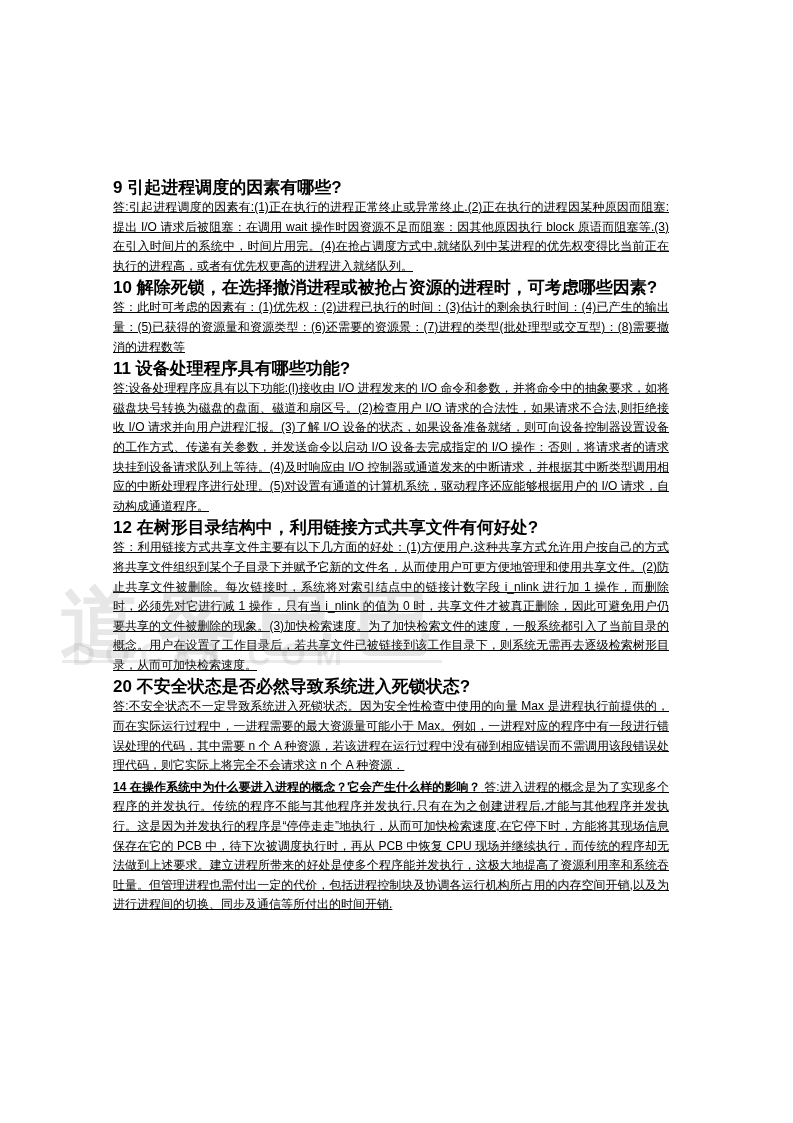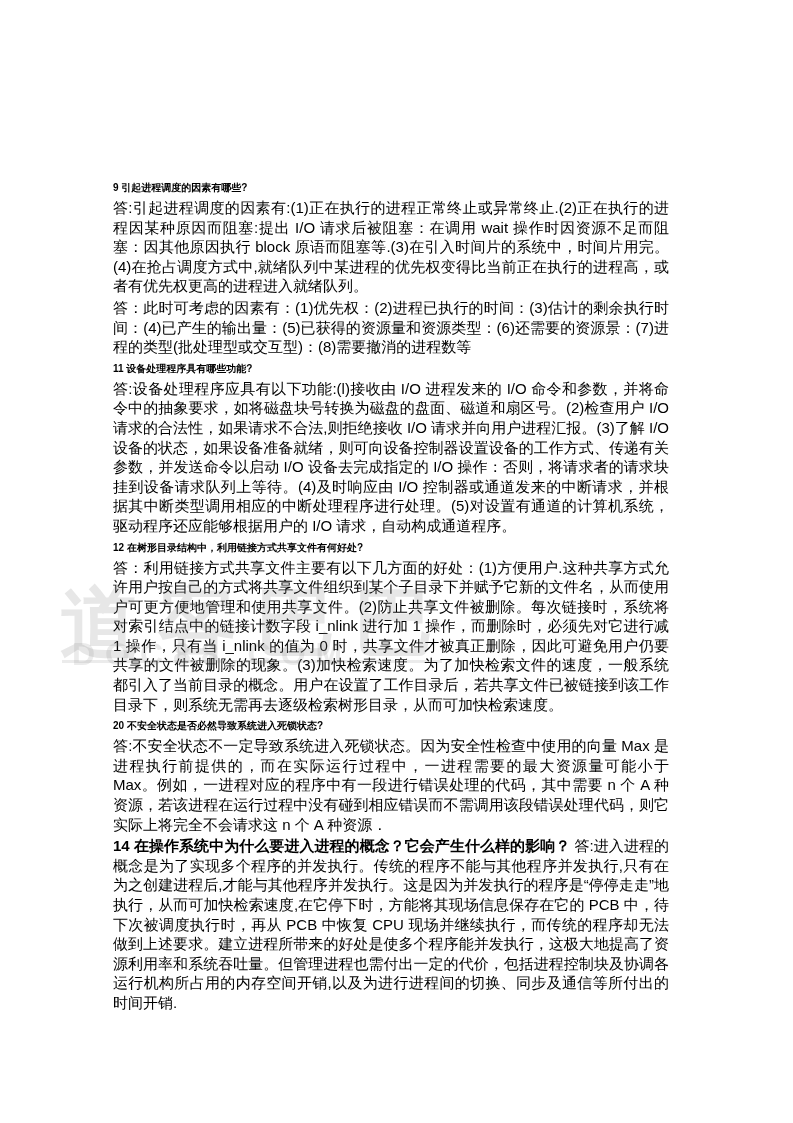--- a/index.html
+++ b/index.html
@@ -28,32 +28,33 @@
     position: absolute;
     left: 113px;
     top: 178px;
     width: 568px;
   }
   .qa-block {
     margin-bottom: 2px;
   }
   .q {
     font-weight: bold;
-    font-size: 10px;
+    font-size: 17px;
     line-height: 19px;
     letter-spacing: 0px;
     margin: 0 0 1px 0;
     text-align: justify;
   }
   .a {
-    font-size: 15px;
+    font-size: 12px;
     line-height: 19.6px;
     margin: 0 12px 2px 0;
     text-align: justify;
     text-justify: inter-ideograph;
+    text-decoration: underline;
   }
   .inline-q {
     font-weight: bold;
   }
   
   .watermark {
     position: absolute;
     left: 0;
     top: 0;
     width: 793px;
@@ -103,20 +104,21 @@
   </div>
 
   <div class="content">
 
     <div class="qa-block">
       <p class="q">9 引起进程调度的因素有哪些?</p>
       <p class="a">答:引起进程调度的因素有:(1)正在执行的进程正常终止或异常终止.(2)正在执行的进程因某种原因而阻塞:提出 I/O 请求后被阻塞：在调用 wait 操作时因资源不足而阻塞：因其他原因执行 block 原语而阻塞等.(3)在引入时间片的系统中，时间片用完。(4)在抢占调度方式中,就绪队列中某进程的优先权变得比当前正在执行的进程高，或者有优先权更高的进程进入就绪队列。</p>
     </div>
 
     <div class="qa-block">
+      <p class="q">10 解除死锁，在选择撤消进程或被抢占资源的进程时，可考虑哪些因素?</p>
       <p class="a">答：此时可考虑的因素有：(1)优先权：(2)进程已执行的时间：(3)估计的剩余执行时间：(4)已产生的输出量：(5)已获得的资源量和资源类型：(6)还需要的资源景：(7)进程的类型(批处理型或交互型)：(8)需要撤消的进程数等</p>
     </div>
 
     <div class="qa-block">
       <p class="q">11 设备处理程序具有哪些功能?</p>
       <p class="a">答:设备处理程序应具有以下功能:(l)接收由 I/O 进程发来的 I/O 命令和参数，并将命令中的抽象要求，如将磁盘块号转换为磁盘的盘面、磁道和扇区号。(2)检查用户 I/O 请求的合法性，如果请求不合法,则拒绝接收 I/O 请求并向用户进程汇报。(3)了解 I/O 设备的状态，如果设备准备就绪，则可向设备控制器设置设备的工作方式、传递有关参数，并发送命令以启动 I/O 设备去完成指定的 I/O 操作：否则，将请求者的请求块挂到设备请求队列上等待。(4)及时响应由 I/O 控制器或通道发来的中断请求，并根据其中断类型调用相应的中断处理程序进行处理。(5)对设置有通道的计算机系统，驱动程序还应能够根据用户的 I/O 请求，自动构成通道程序。</p>
     </div>
 
     <div class="qa-block">
       <p class="q">12 在树形目录结构中，利用链接方式共享文件有何好处?</p>

